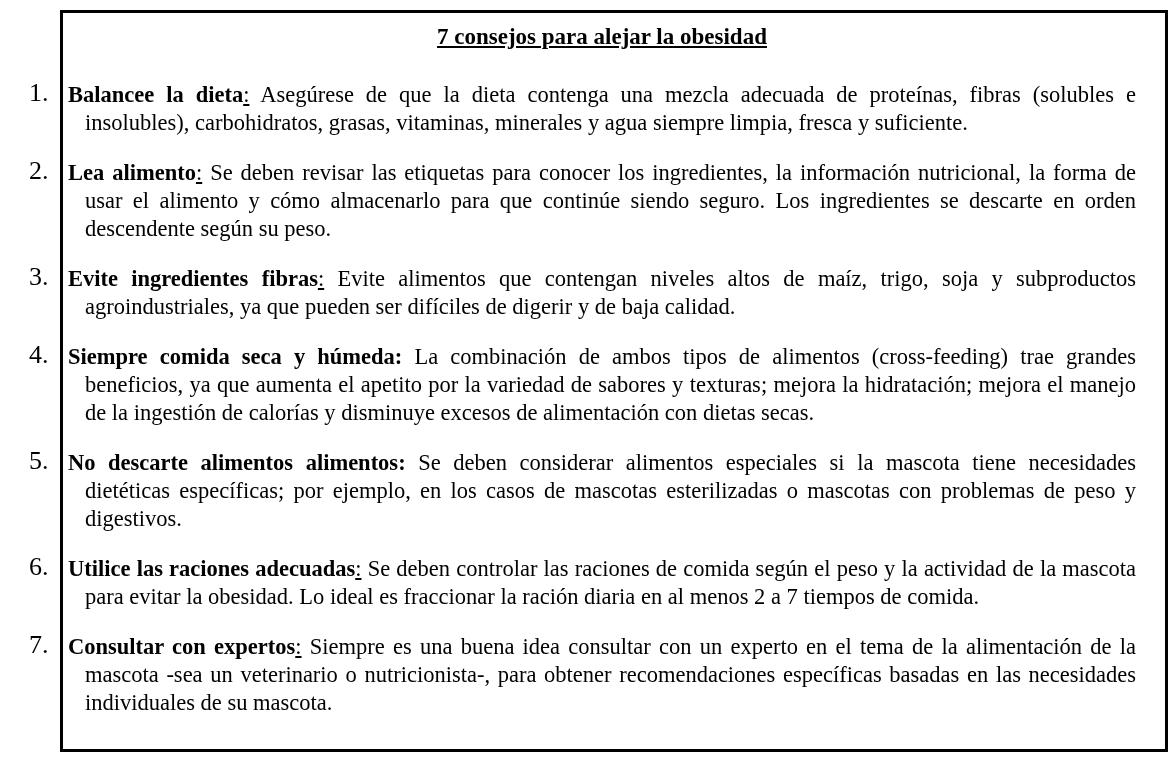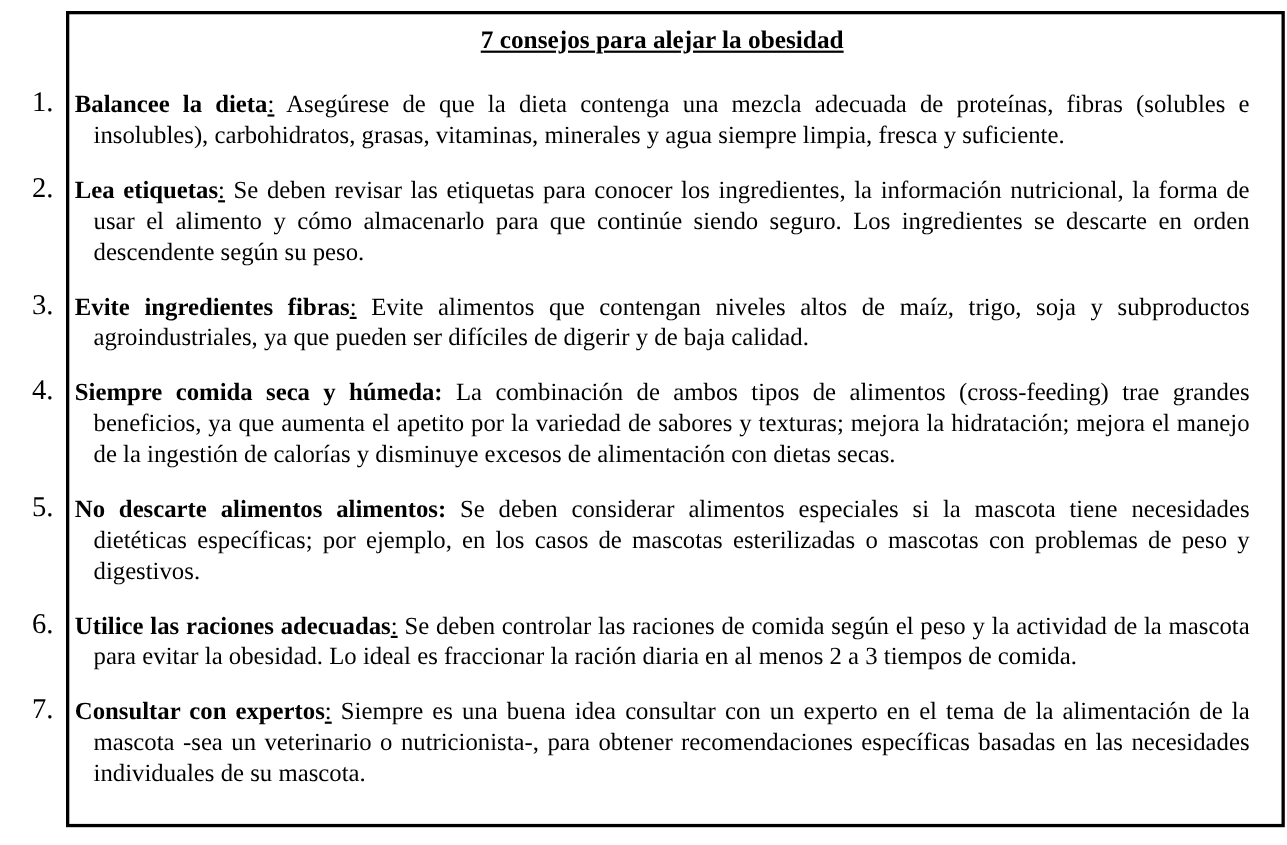--- a/index.html
+++ b/index.html
@@ -69,42 +69,42 @@
   <div class="title">7 consejos para alejar la obesidad</div>
 
   <div class="items">
 
     <div class="item first">
       <span class="num">1.</span><span class="head">Balancee la dieta</span><span class="colon">:</span>
       <span>Asegúrese de que la dieta contenga una mezcla adecuada de proteínas, fibras (solubles e insolubles), carbohidratos, grasas, vitaminas, minerales y agua siempre limpia, fresca y suficiente.</span>
     </div>
 
     <div class="item">
-      <span class="num">2.</span><span class="head">Lea etiquetas</span><span class="colon">:</span>
+      <span class="num">2.</span><span class="head">Lea alimento</span><span class="colon">:</span>
       <span>Se deben revisar las etiquetas para conocer los ingredientes, la información nutricional, la forma de usar el alimento y cómo almacenarlo para que continúe siendo seguro. Los ingredientes se descarte en orden descendente según su peso.</span>
     </div>
 
     <div class="item">
       <span class="num">3.</span><span class="head">Evite ingredientes fibras</span><span class="colon">:</span>
       <span>Evite alimentos que contengan niveles altos de maíz, trigo, soja y subproductos agroindustriales, ya que pueden ser difíciles de digerir y de baja calidad.</span>
     </div>
 
     <div class="item">
       <span class="num">4.</span><span class="head">Siempre comida seca y húmeda:</span>
       <span>La combinación de ambos tipos de alimentos (</span><span class="ital">cross-feeding</span><span>) trae grandes beneficios, ya que aumenta el apetito por la variedad de sabores y texturas; mejora la hidratación; mejora el manejo de la ingestión de calorías y disminuye excesos de alimentación con dietas secas.</span>
     </div>
 
     <div class="item">
       <span class="num">5.</span><span class="head">No descarte alimentos alimentos:</span>
       <span>Se deben considerar alimentos especiales si la mascota tiene necesidades dietéticas específicas; por ejemplo, en los casos de mascotas esterilizadas o mascotas con problemas de peso y digestivos.</span>
     </div>
 
     <div class="item">
       <span class="num">6.</span><span class="head">Utilice las raciones adecuadas</span><span class="colon">:</span>
-      <span>Se deben controlar las raciones de comida según el peso y la actividad de la mascota para evitar la obesidad. Lo ideal es fraccionar la ración diaria en al menos 2 a 3 tiempos de comida.</span>
+      <span>Se deben controlar las raciones de comida según el peso y la actividad de la mascota para evitar la obesidad. Lo ideal es fraccionar la ración diaria en al menos 2 a 7 tiempos de comida.</span>
     </div>
 
     <div class="item">
       <span class="num">7.</span><span class="head">Consultar con expertos</span><span class="colon">:</span>
       <span>Siempre es una buena idea consultar con un experto en el tema de la alimentación de la mascota -sea un veterinario o nutricionista-, para obtener recomendaciones específicas basadas en las necesidades individuales de su mascota.</span>
     </div>
 
   </div>
 </div>
 

